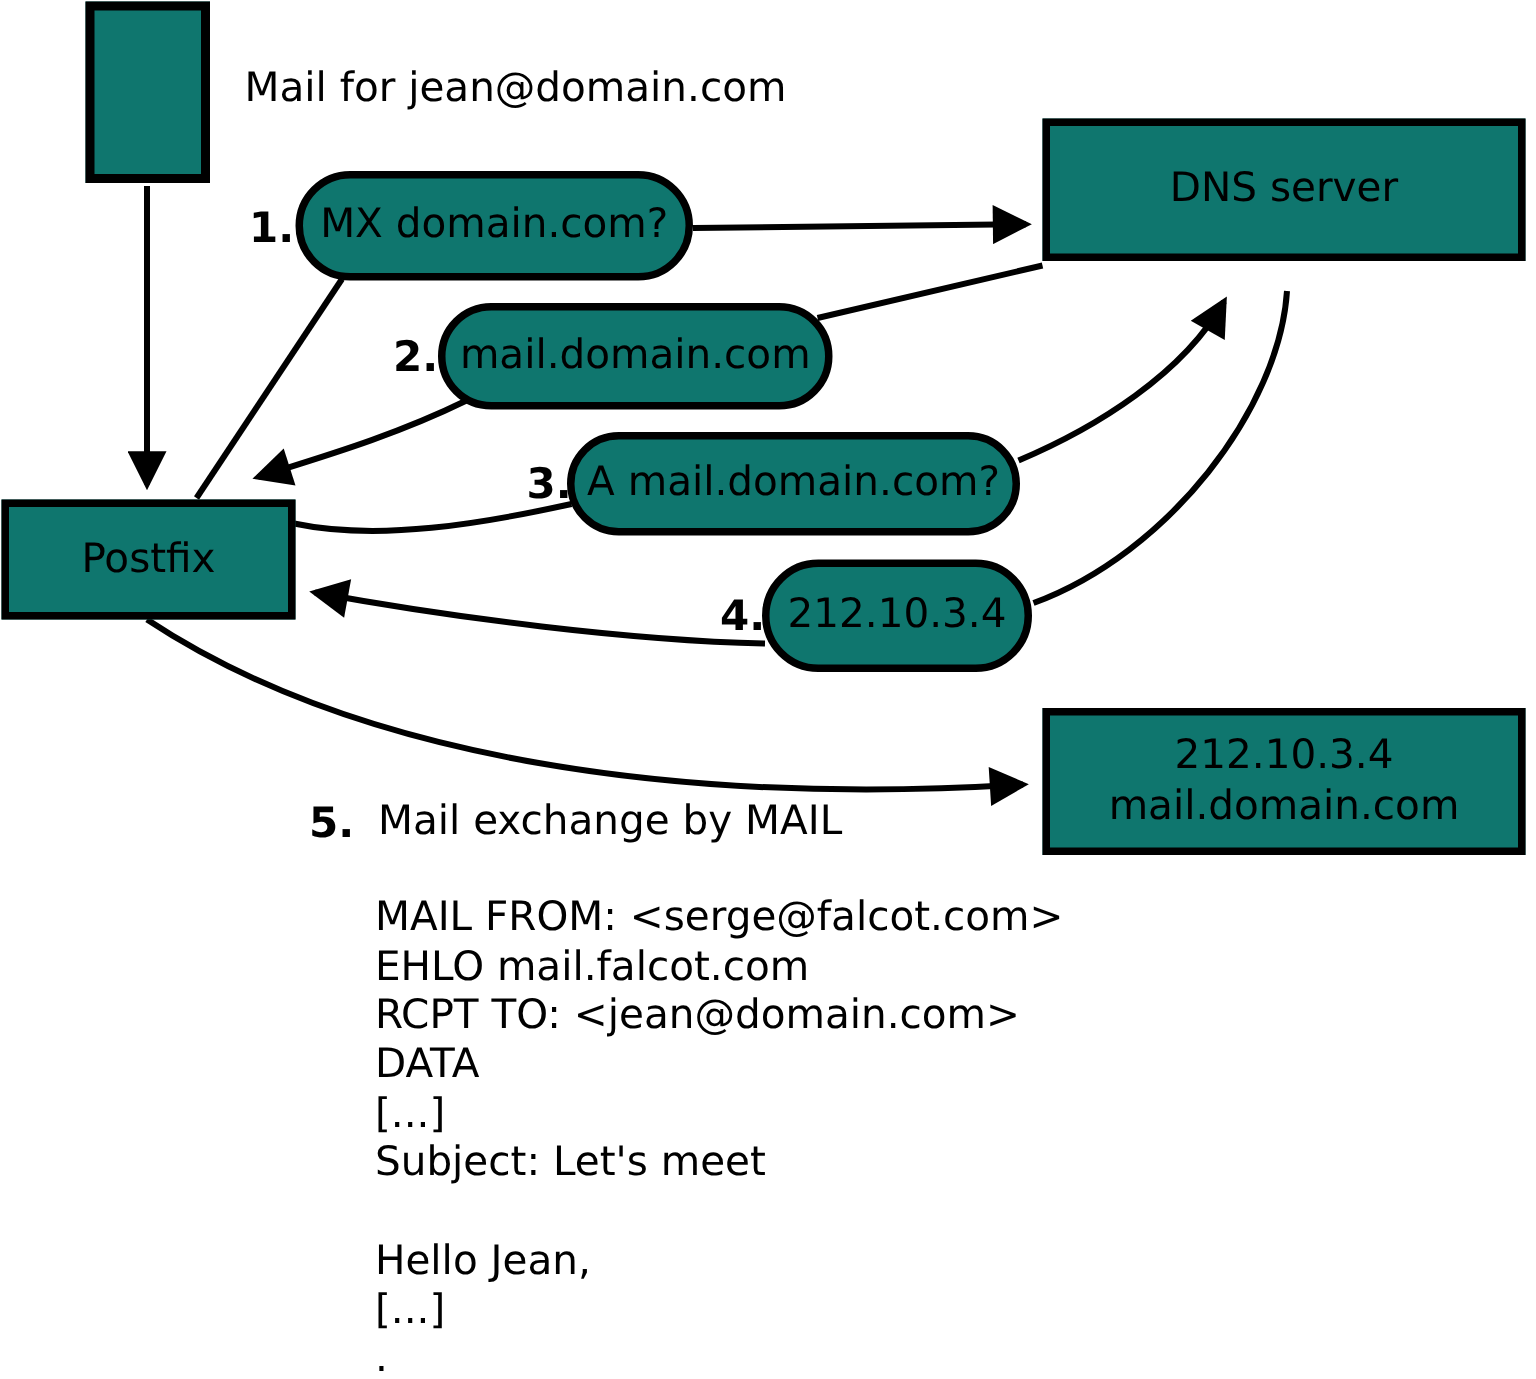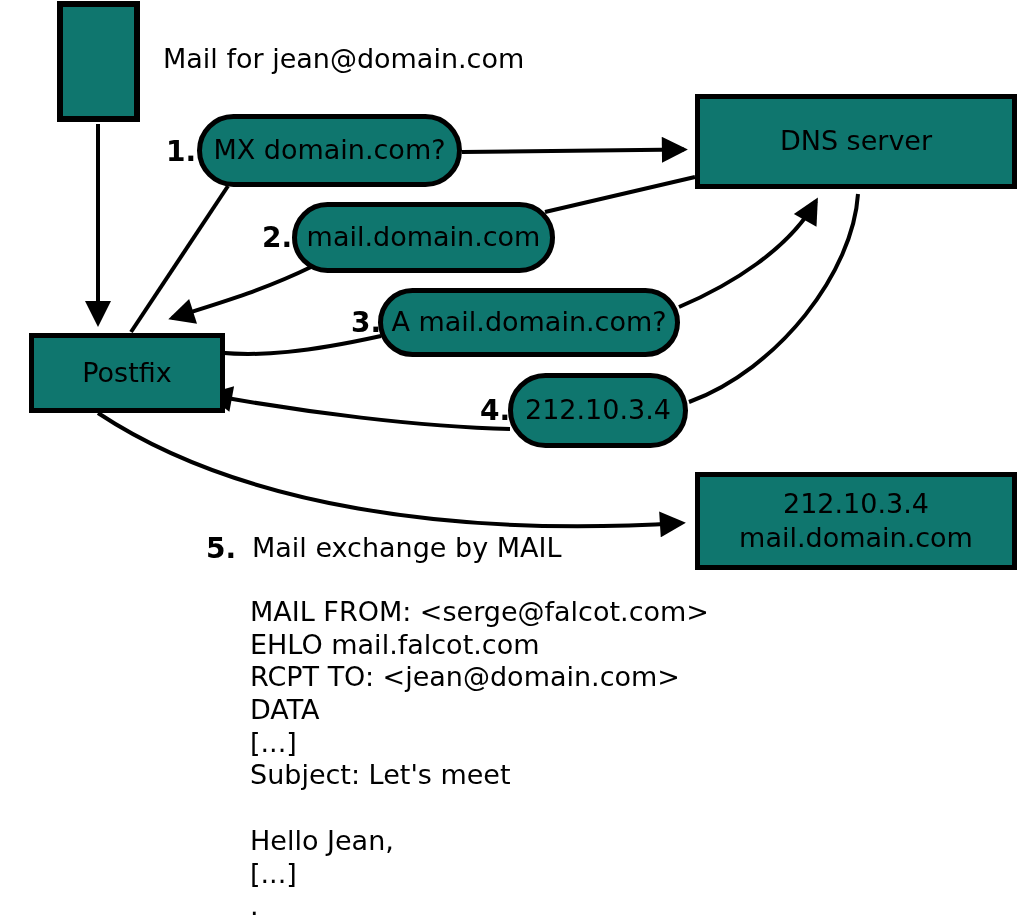--- a/index.html
+++ b/index.html
@@ -103,25 +103,25 @@
   <div class="stepnum" style="left:351px; top:306px;">3.</div>
   <div class="shape pill" style="left:378px; top:288px; width:302px; height:69px;">
     <span class="pill-label">A mail.domain.com?</span>
   </div>
 
   <div class="stepnum" style="left:480px; top:394px;">4.</div>
   <div class="shape pill" style="left:508px; top:373px; width:180px; height:75px;">
     <span class="pill-label">212.10.3.4</span>
   </div>
 
-  <div class="shape rect" style="left:1px; top:333px; width:196px; height:80px;margin-left:28px;">
+  <div class="shape rect" style="left:1px; top:333px; width:196px; height:80px;">
     <span class="node-label">Postfix</span>
   </div>
 
-  <div class="shape rect" style="left:695px; top:94px; width:322px; height:95px;">
+  <div class="shape rect" style="left:695px; top:79px; width:322px; height:95px;">
     <span class="node-label">DNS server</span>
   </div>
 
   <div class="shape rect" style="left:695px; top:472px; width:322px; height:98px;">
     <div class="dest-lines">
       <div>212.10.3.4</div>
       <div>mail.domain.com</div>
     </div>
   </div>
 

